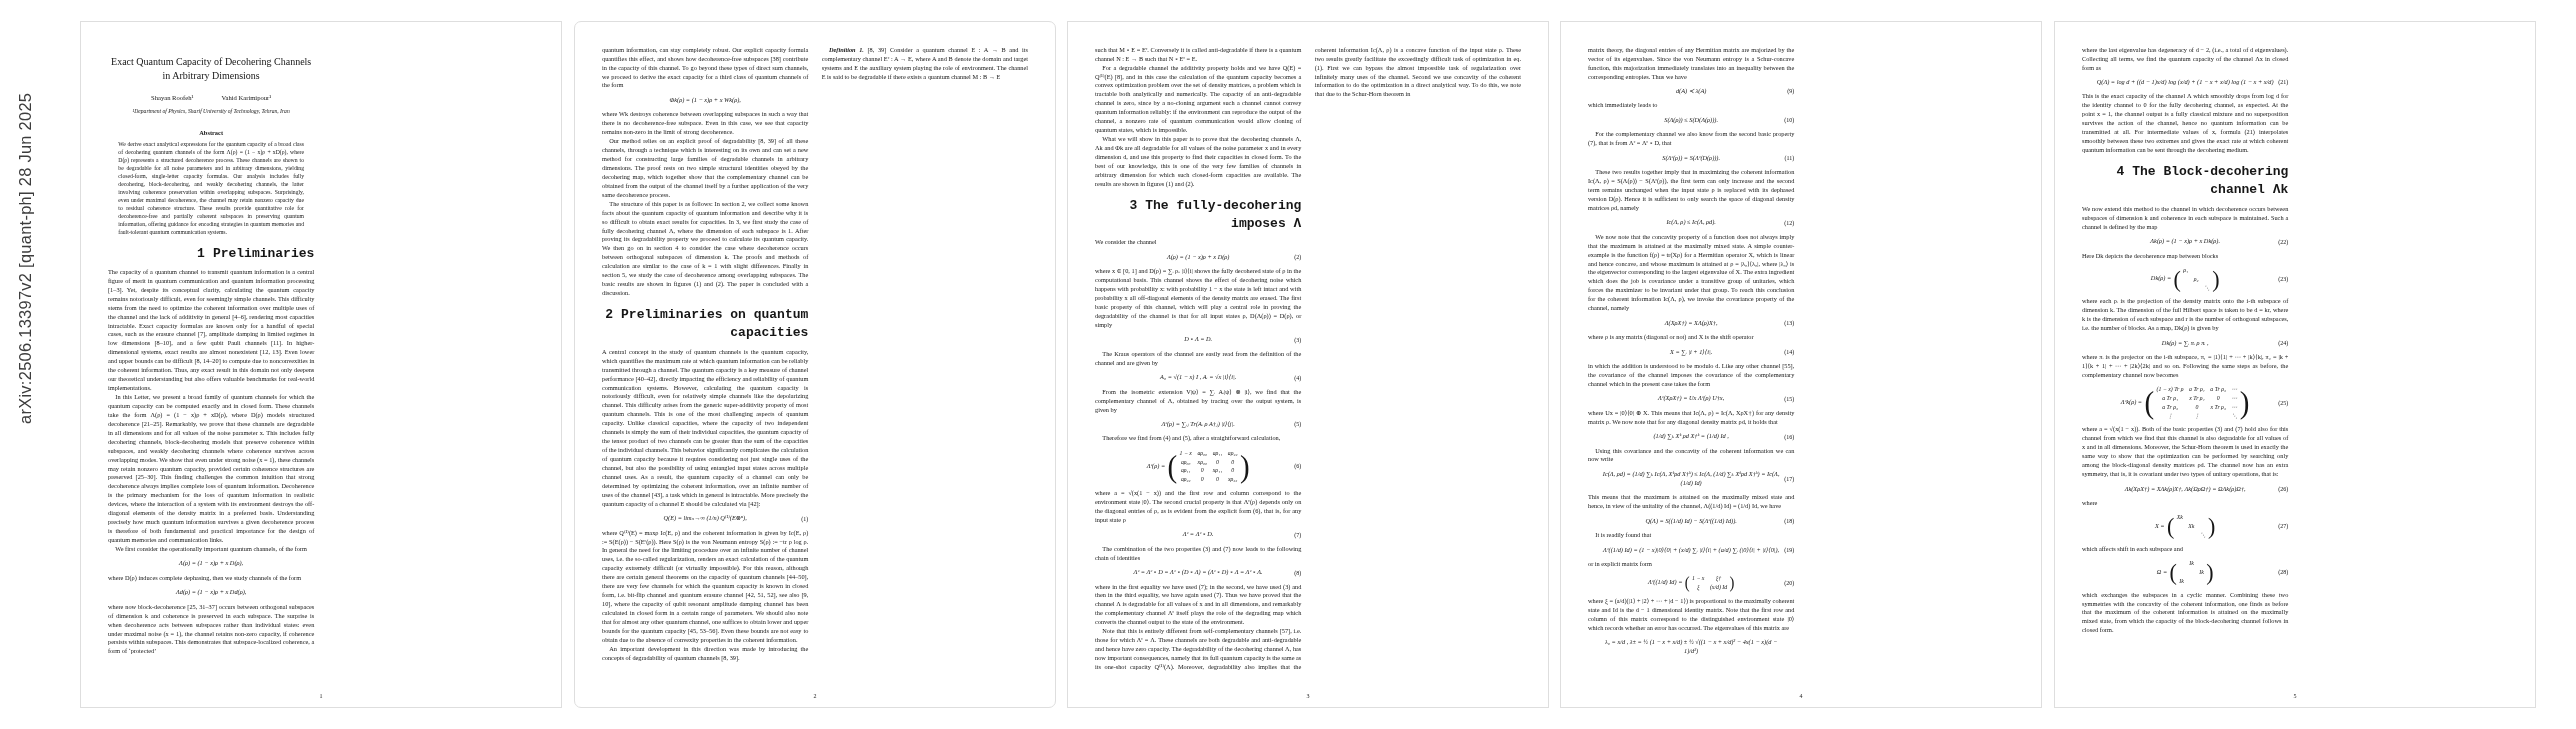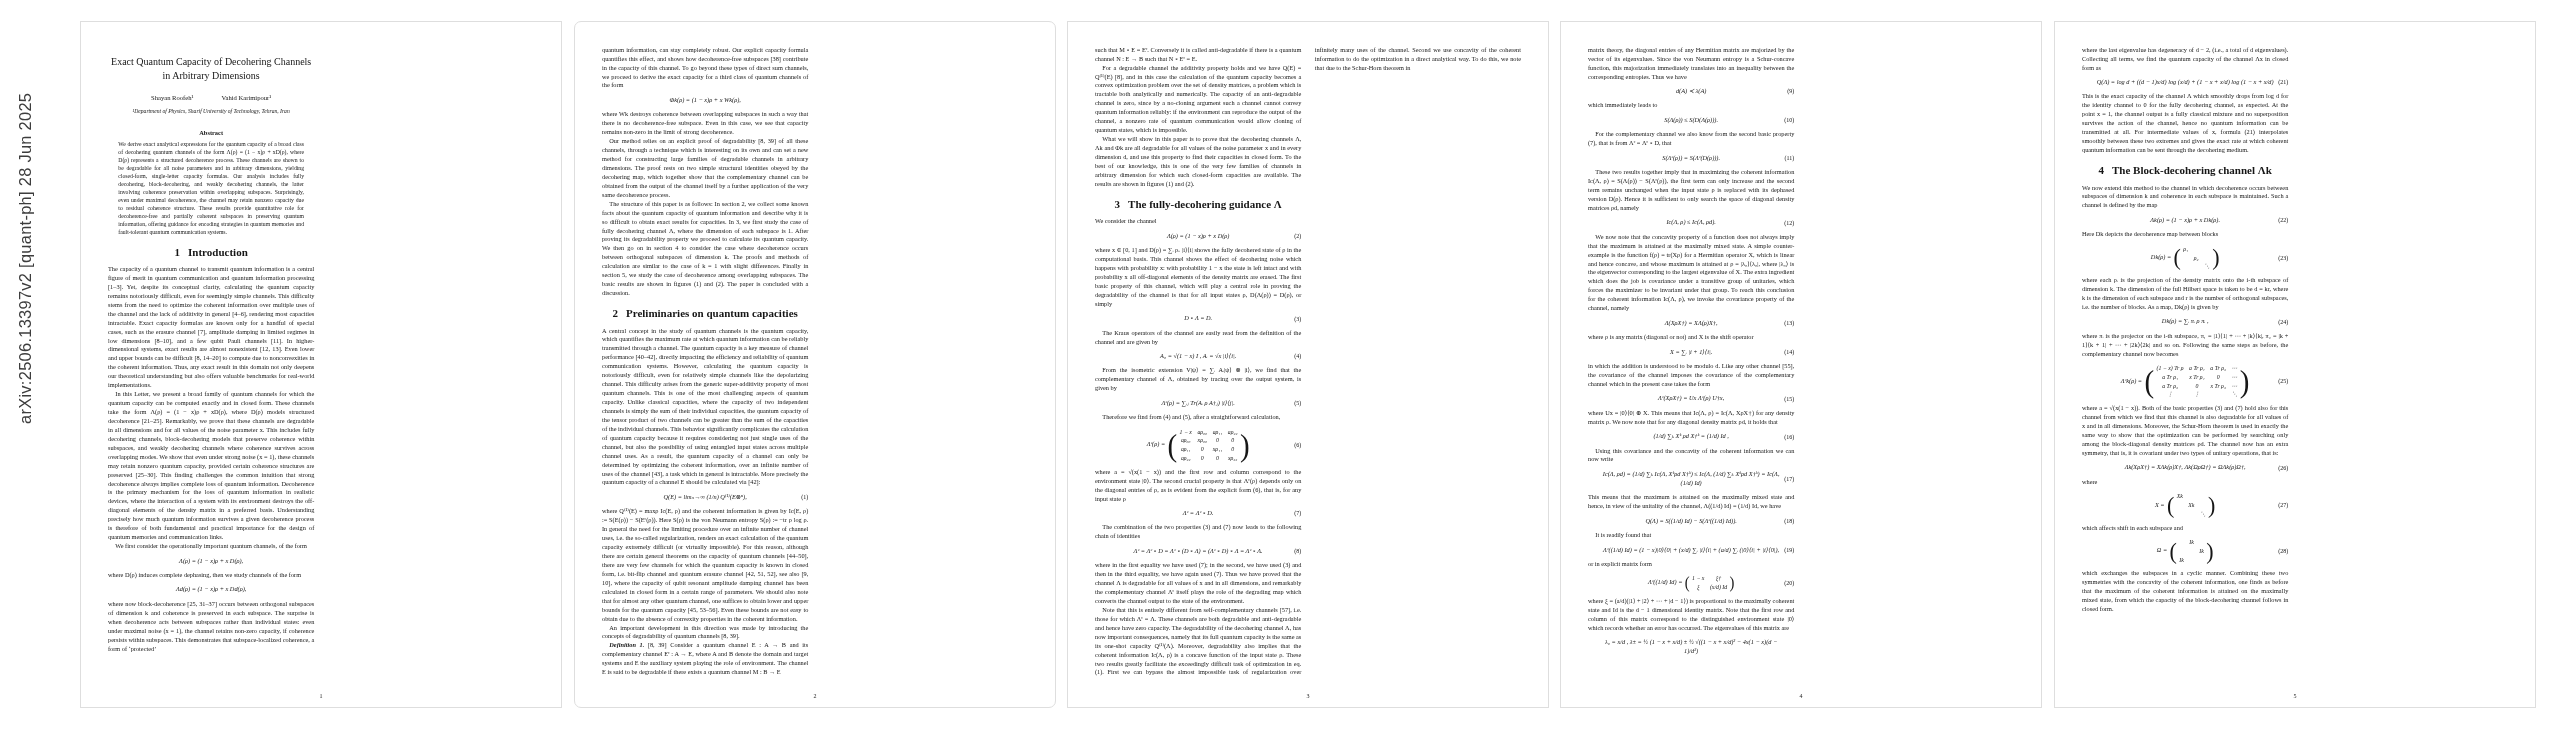--- a/index.html
+++ b/index.html
@@ -24,21 +24,21 @@
     font-size:6.3px; line-height:1.42; text-align:justify;
   }
   .pagenum { position:absolute; left:0; right:0; bottom:8px; text-align:center; font-size:6px; color:#222; }
 
   .title   { font-size:10px; line-height:1.32; text-align:center; margin:9.7px 2.4px 11px; }
   .authors { display:flex; justify-content:center; gap:28px; font-size:6.6px; margin:0 0 6px; }
   .affil   { text-align:center; font-size:5.6px; font-style:italic; margin:0 0 12px; }
   .absh    { text-align:center; font-weight:bold; font-size:6.4px; margin:2.4px 0 3.6px; }
   .abs     { font-size:5.7px; line-height:1.4; margin:0 10.3px 4.9px 10.3px; }
 
-  .h { font-weight:bold; font-size:11px; margin:8px 0 4.9px; break-inside:avoid; text-align:center; }
+  .h { font-weight:bold; font-size:13px; margin:8px 0 4.9px; break-inside:avoid; text-align:right;font-family:Liberation Mono, monospace; }
   .h .hnum { margin-right:8px; }
 
   p.para { margin:0; text-indent:7.3px; }
   p.para.ni { text-indent:0; }
   .lead { font-weight:bold; font-style:italic; }
 
   .eq { position:relative; margin:5.5px 0; break-inside:avoid; padding:0 9.7px; }
   .eqbody { display:flex; justify-content:center; align-items:center; gap:2.4px; font-style:italic; text-align:center; flex-wrap:wrap; }
   .eqnum { position:absolute; right:0; top:50%; transform:translateY(-50%); font-style:normal; font-size:6px; }
   .par { font-style:normal; line-height:0.85; font-weight:400; transform:scaleY(1.08); display:inline-block; }
@@ -54,21 +54,21 @@
     <div class="page" style="left: 80px;">
       <div class="cols">
         <div class="title">Exact Quantum Capacity of Decohering Channels in Arbitrary Dimensions</div>
         <div class="authors">
           <span class="author">Shayan Roofeh¹</span>
           <span class="author">Vahid Karimipour¹</span>
         </div>
         <div class="affil">¹Department of Physics, Sharif University of Technology, Tehran, Iran</div>
         <div class="absh">Abstract</div>
         <div class="abs">We derive exact analytical expressions for the quantum capacity of a broad class of decohering quantum channels of the form Λ(ρ) = (1 − x)ρ + xD(ρ), where D(ρ) represents a structured decoherence process. These channels are shown to be degradable for all noise parameters and in arbitrary dimensions, yielding closed-form, single-letter capacity formulas. Our analysis includes fully decohering, block-decohering, and weakly decohering channels, the latter involving coherence preservation within overlapping subspaces. Surprisingly, even under maximal decoherence, the channel may retain nonzero capacity due to residual coherence structure. These results provide quantitative role for decoherence-free and partially coherent subspaces in preserving quantum information, offering guidance for encoding strategies in quantum memories and fault-tolerant quantum communication systems.</div>
-        <div class="h"><span class="hnum">1</span><span class="htxt">Introduction</span></div>
+        <div class="h"><span class="hnum">1</span><span class="htxt">Preliminaries</span></div>
         <p class="para ni">The capacity of a quantum channel to transmit quantum information is a central figure of merit in quantum communication and quantum information processing [1–3]. Yet, despite its conceptual clarity, calculating the quantum capacity remains notoriously difficult, even for seemingly simple channels. This difficulty stems from the need to optimize the coherent information over multiple uses of the channel and the lack of additivity in general [4–6], rendering most capacities intractable. Exact capacity formulas are known only for a handful of special cases, such as the erasure channel [7], amplitude damping in limited regimes in low dimensions [8–10], and a few qubit Pauli channels [11]. In higher-dimensional systems, exact results are almost nonexistent [12, 13]. Even lower and upper bounds can be difficult [8, 14–20] to compute due to nonconvexities in the coherent information. Thus, any exact result in this domain not only deepens our theoretical understanding but also offers valuable benchmarks for real-world implementations.</p>
         <p class="para">In this Letter, we present a broad family of quantum channels for which the quantum capacity can be computed exactly and in closed form. These channels take the form Λ(ρ) = (1 − x)ρ + xD(ρ), where D(ρ) models structured decoherence [21–25]. Remarkably, we prove that these channels are degradable in all dimensions and for all values of the noise parameter x. This includes fully decohering channels, block-decohering models that preserve coherence within subspaces, and weakly decohering channels where coherence survives across overlapping modes. We show that even under strong noise (x = 1), these channels may retain nonzero quantum capacity, provided certain coherence structures are preserved [25–30]. This finding challenges the common intuition that strong decoherence always implies complete loss of quantum information. Decoherence is the primary mechanism for the loss of quantum information in realistic devices, where the interaction of a system with its environment destroys the off-diagonal elements of the density matrix in a preferred basis. Understanding precisely how much quantum information survives a given decoherence process is therefore of both fundamental and practical importance for the design of quantum memories and communication links.</p>
         <p class="para">We first consider the operationally important quantum channels, of the form</p>
         <div class="eq">
           <span class="eqbody">
             <span class="eqtext">Λ(ρ) = (1 − x)ρ + x D(ρ),</span>
           </span>
         </div>
         <p class="para ni">where D(ρ) induces complete dephasing, then we study channels of the form</p>
         <div class="eq">
@@ -103,21 +103,21 @@
         <p class="para">An important development in this direction was made by introducing the concepts of degradability of quantum channels [8, 39].</p>
         <p class="para"><span class="lead">Definition 1. </span>[8, 39] Consider a quantum channel E : A → B and its complementary channel Eᶜ : A → E, where A and B denote the domain and target systems and E the auxiliary system playing the role of environment. The channel E is said to be degradable if there exists a quantum channel M : B → E</p>
       </div>
       <div class="pagenum">2</div>
     </div>
     <div class="page" style="left: 1067px;">
       <div class="cols">
         <p class="para ni">such that M ∘ E = Eᶜ. Conversely it is called anti-degradable if there is a quantum channel N : E → B such that N ∘ Eᶜ = E.</p>
         <p class="para">For a degradable channel the additivity property holds and we have Q(E) = Q⁽¹⁾(E) [8], and in this case the calculation of the quantum capacity becomes a convex optimization problem over the set of density matrices, a problem which is tractable both analytically and numerically. The capacity of an anti-degradable channel is zero, since by a no-cloning argument such a channel cannot convey quantum information reliably: if the environment can reproduce the output of the channel, a nonzero rate of quantum communication would allow cloning of quantum states, which is impossible.</p>
         <p class="para">What we will show in this paper is to prove that the decohering channels Λ, Λk and Φk are all degradable for all values of the noise parameter x and in every dimension d, and use this property to find their capacities in closed form. To the best of our knowledge, this is one of the very few families of channels in arbitrary dimension for which such closed-form capacities are available. The results are shown in figures (1) and (2).</p>
-        <div class="h"><span class="hnum">3</span><span class="htxt">The fully-decohering guidance Λ</span></div>
+        <div class="h"><span class="hnum">3</span><span class="htxt">The fully-decohering imposes Λ</span></div>
         <p class="para ni">We consider the channel</p>
         <div class="eq">
           <span class="eqbody">
             <span class="eqtext">Λ(ρ) = (1 − x)ρ + x D(ρ)</span>
           </span>
           <span class="eqnum">(2)</span>
         </div>
         <p class="para ni">where x ∈ [0, 1] and D(ρ) = ∑ᵢ ρᵢᵢ |i⟩⟨i| shows the fully decohered state of ρ in the computational basis. This channel shows the effect of decohering noise which happens with probability x: with probability 1 − x the state is left intact and with probability x all off-diagonal elements of the density matrix are erased. The first basic property of this channel, which will play a central role in proving the degradability of the channel is that for all input states ρ, D(Λ(ρ)) = D(ρ), or simply</p>
         <div class="eq">
           <span class="eqbody">

